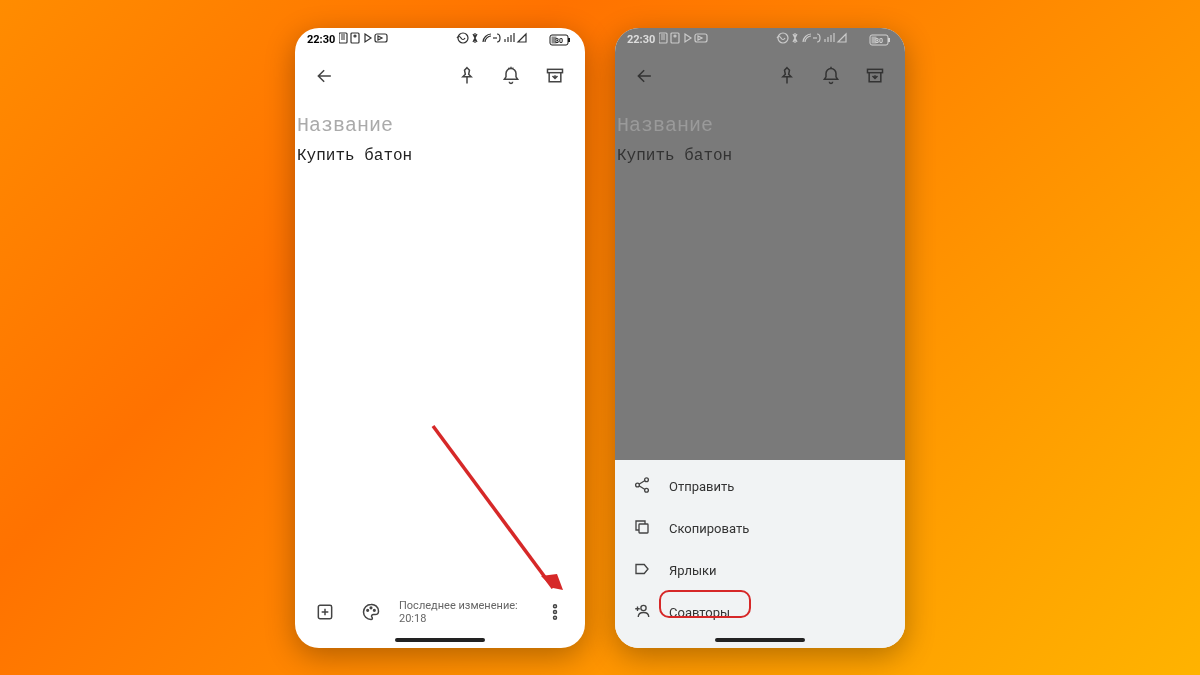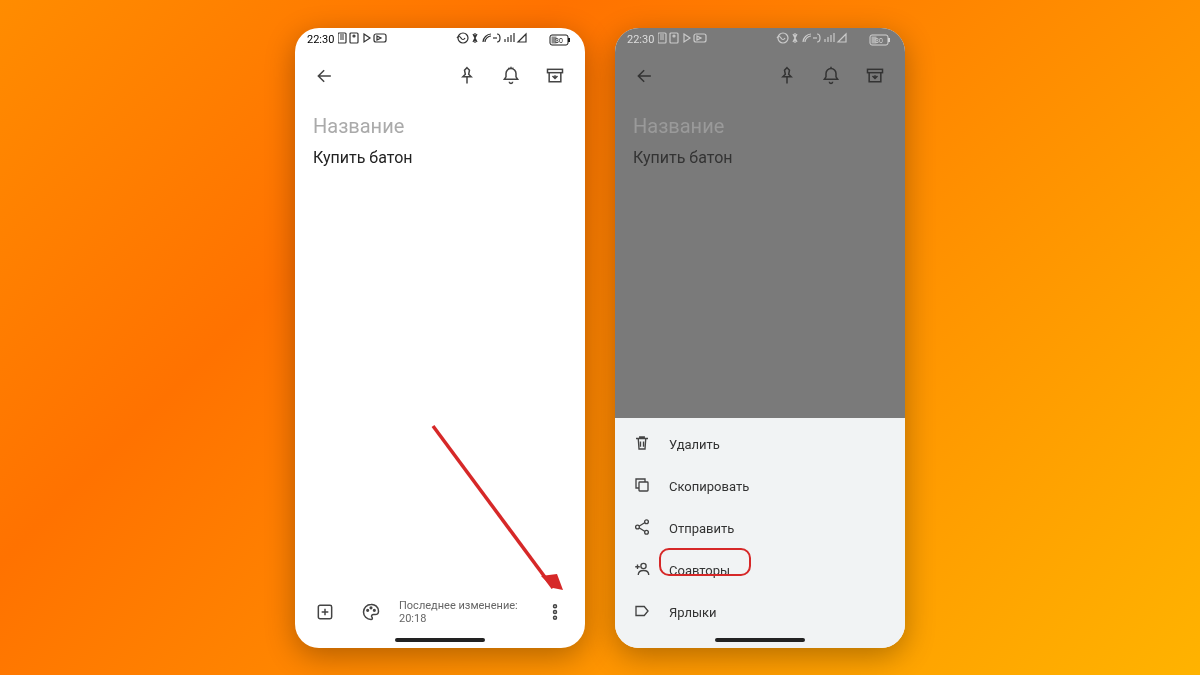--- a/index.html
+++ b/index.html
@@ -13,32 +13,32 @@
   .phone {
     width: 290px; height: 620px;
     background: #fff;
     border-radius: 24px;
     box-shadow: 0 8px 30px rgba(0,0,0,0.3);
     position: relative; overflow: hidden;
     display: flex; flex-direction: column;
   }
   .status-bar {
     height: 24px; display: flex; align-items: center; justify-content: space-between;
-    padding: 0 12px; font-size: 11px; color: #000; font-weight: 400;
+    padding: 0 12px; font-size: 11px; color: #000; font-weight: 700;
   }
   .status-bar .left, .status-bar .right { display: flex; align-items: center; gap: 4px; }
   .status-bar svg, .status-bar span.g { opacity: 0.9; }
   .top-toolbar {
     height: 48px; display: flex; align-items: center; padding: 0 12px; gap: 8px;
   }
   .top-toolbar .spacer { flex: 1; }
   .icon-btn { width: 36px; height: 36px; display: flex; align-items: center; justify-content: center;
     border-radius: 50%; cursor: pointer; }
   .icon-btn svg { width: 20px; height: 20px; stroke: #444; fill: none; stroke-width: 1.8; }
-  .content { flex: 1; padding: 14px 18px; position: relative; }
+  .content { flex: 1; padding: 14px 2px; position: relative; font-family: Liberation Mono, monospace; }
   .title-ph { font-size: 20px; color: #aaa; margin-bottom: 10px; }
   .note-body { font-size: 16px; color: #222; }
   .bottom-bar {
     height: 44px; display: flex; align-items: center; padding: 0 12px; gap: 10px;
     border-top: 0; font-size: 11px; color: #666;
   }
   .bottom-bar .icon-btn svg { width: 20px; height: 20px; }
   .bottom-bar .ts { flex: 1; font-size: 11px; color: #666; }
   .nav-pill { width: 90px; height: 4px; background: #222; border-radius: 2px; margin: 4px auto 6px; }
   
@@ -248,50 +248,44 @@
   </div>
 
   <div class="content">
     <div class="title-ph">Название</div>
     <div class="note-body">Купить батон</div>
   </div>
 
   <div class="sheet" style="position:relative;">
     <div class="sheet-item">
       <span><svg viewBox="0 0 24 24">
-            <path d="M4 6h16M9 6V4h6v2M7 6l1 14h8l1-14M10 10v7M14 10v7"></path>
-          </svg></span>
-      <span>Удалить</span>
-    </div>
-    <div class="sheet-item">
-      <span><svg viewBox="0 0 24 24">
-            <rect x="8" y="8" width="12" height="12" rx="1"></rect>
-            <path d="M16 8V4H4v12h4"></path>
-          </svg></span>
-      <span>Скопировать</span>
-    </div>
-    <div class="sheet-item">
-      <span><svg viewBox="0 0 24 24">
             <circle cx="6" cy="12" r="2.5"></circle>
             <circle cx="18" cy="5" r="2.5"></circle>
             <circle cx="18" cy="19" r="2.5"></circle>
             <path d="M8 11l8-5M8 13l8 5"></path>
           </svg></span>
       <span>Отправить</span>
     </div>
     <div class="sheet-item">
       <span><svg viewBox="0 0 24 24">
+            <rect x="8" y="8" width="12" height="12" rx="1"></rect>
+            <path d="M16 8V4H4v12h4"></path>
+          </svg></span>
+      <span>Скопировать</span>
+    </div>
+    <div class="sheet-item">
+      <span><svg viewBox="0 0 24 24">
+            <path d="M4 6h11l5 6-5 6H4z"></path>
+          </svg></span>
+      <span>Ярлыки</span>
+    </div>
+    <div class="sheet-item">
+      <span><svg viewBox="0 0 24 24">
             <circle cx="14" cy="8" r="3.5"></circle>
             <path d="M7 20c0-4 3-6 7-6s7 2 7 6M3 9h6M6 6v6"></path>
           </svg></span>
       <span>Соавторы</span>
     </div>
-    <div class="sheet-item">
-      <span><svg viewBox="0 0 24 24">
-            <path d="M4 6h11l5 6-5 6H4z"></path>
-          </svg></span>
-      <span>Ярлыки</span>
-    </div>
     <div class="nav-pill"></div>
 
     <div class="highlight-ring" style="left:44px; top:130px; width:92px; height:28px;"></div>
   </div>
 </div>
 
 </body></html>

